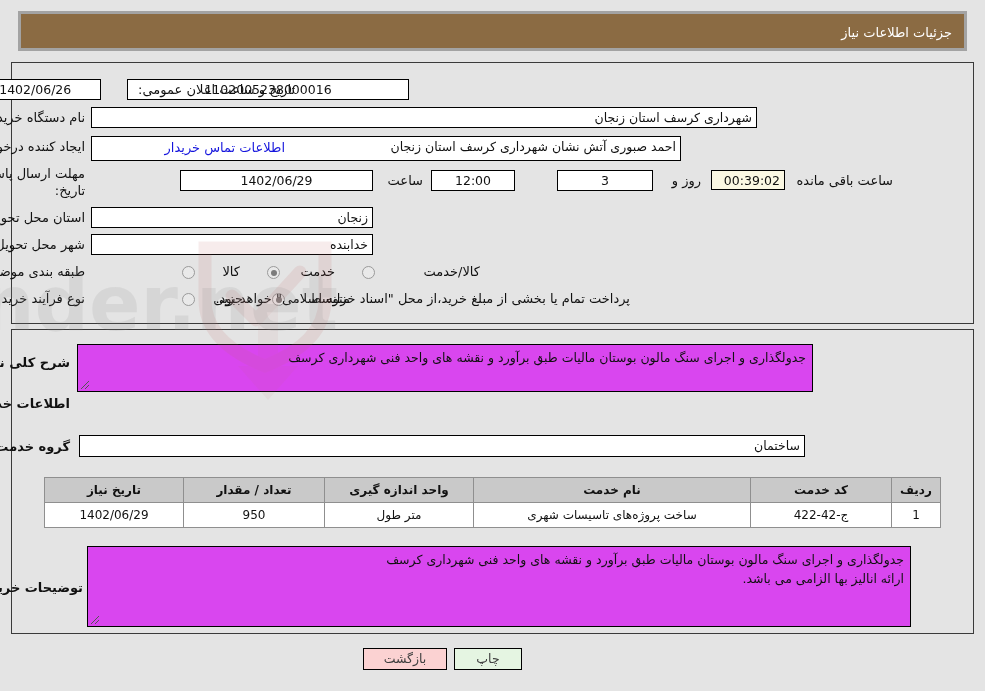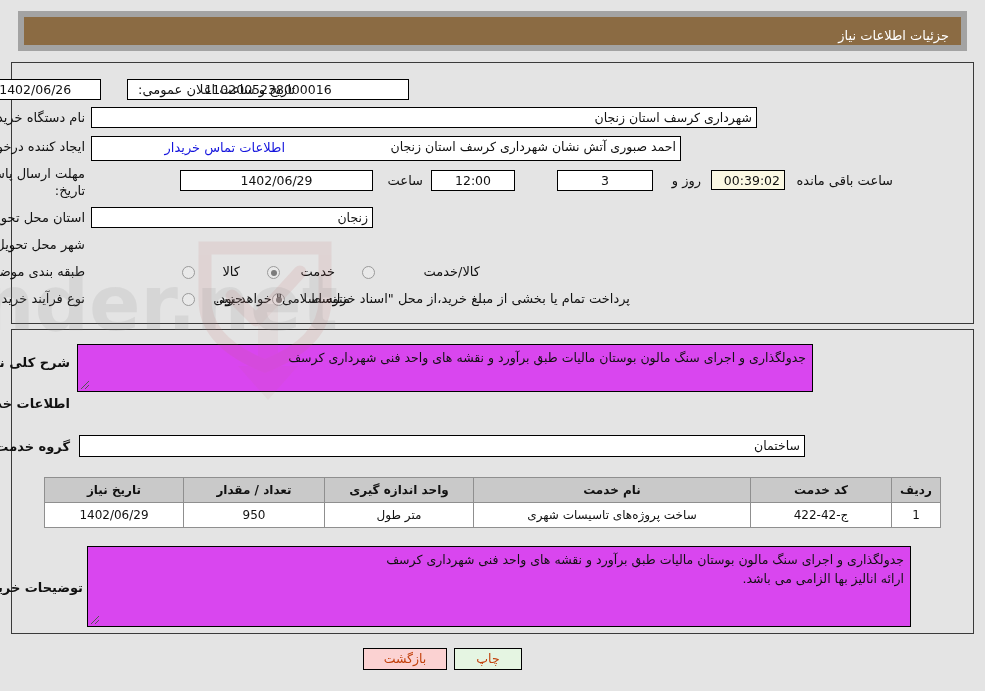--- a/index.html
+++ b/index.html
@@ -26,21 +26,21 @@
     pointer-events: none;
     z-index: 5;
   }
 
   
   .titlebar {
     position: absolute;
     left: 18px; top: 11px;
     width: 949px; height: 40px;
     background: #8b6b43;
-    border: 6px solid #a3a3a3;
+    border: 3px solid #a3a3a3;
     box-sizing: border-box;
   }
   .titlebar .t {
     position: absolute;
     right: 12px; top: 11px;
     color: #ffffff;
     font-size: 13px;
     letter-spacing: .2px;
   }
 
@@ -160,21 +160,21 @@
 
   
   .btn {
     position: absolute;
     box-sizing: border-box;
     border: 1px solid #000000;
     font-size: 12.5px;
     text-align: center;
     line-height: 20px;
     cursor: pointer;
-    color: #c2410c;
+    color: #404040;
     font-family: "DejaVu Sans", "Liberation Sans", sans-serif;
     padding: 0;
   }
   .btn-print  { background: #e5f5e2; }
   .btn-return { background: #fbd2d2; }
 </style>
 </head>
 <body>
 
 <div id="page">
@@ -220,20 +220,21 @@
 
   <div class="box center" style="right:332px; top:170px; width:96px; height:21px;">3</div>
   <span class="lbl" style="right:284px; top:173px;">روز و</span>
   <div class="box center cream" style="right:200px; top:170px; width:74px; height:20px;padding-left:38px;">00:39:02</div>
   <span class="lbl" style="right:92px; top:173px;">ساعت باقی مانده</span>
 
   <span class="lbl" style="right:900px; top:210px;">استان محل تحویل:</span>
   <div class="box right" style="right:612px; top:207px; width:282px; height:21px;">زنجان</div>
 
   <span class="lbl" style="right:900px; top:237px;">شهر محل تحویل:</span>
+  <div class="box right" style="right:612px; top:234px; width:282px; height:21px;">خدابنده</div>
 
   <span class="lbl" style="right:900px; top:264px;">طبقه بندی موضوعی:</span>
 
   <span class="radio" style="right:790px; top:266px;"></span>
   <span class="lbl" style="right:745px; top:264px;">کالا</span>
 
   <span class="radio on" style="right:705px; top:266px;"></span>
   <span class="lbl" style="right:650px; top:264px;">خدمت</span>
 
   <span class="radio" style="right:610px; top:266px;"></span>

